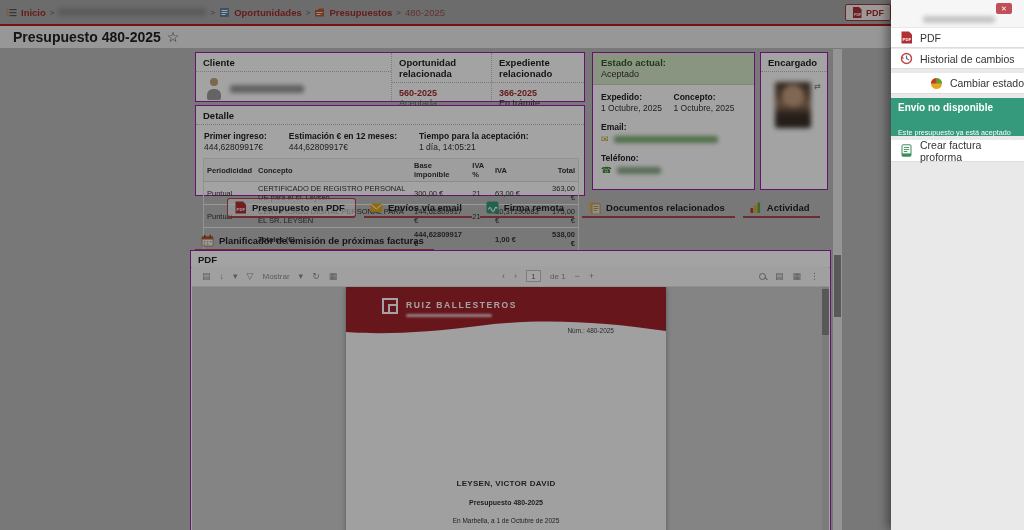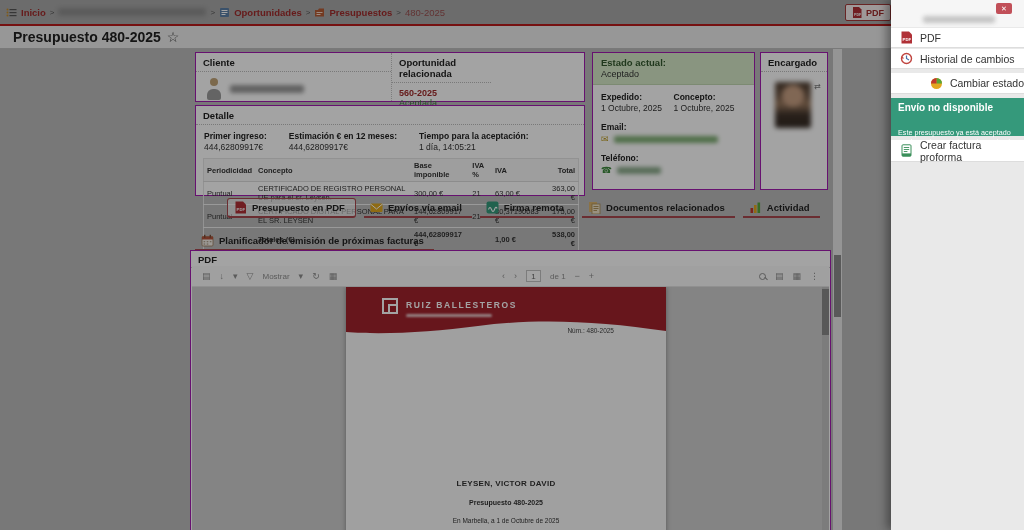--- a/index.html
+++ b/index.html
@@ -190,20 +190,27 @@
         <div class="client-row">
           <span class="avatar-ph"></span>
           <span class="blur-bar client-name-redacted"></span>
         </div>
       </div>
       <div class="ccol" style="width:100px">
         <div class="card-h">Oportunidad relacionada</div>
         <div class="ccol-body">
           <div class="link-red">560-2025</div>
           <div class="status-green">Aceptada</div>
+        </div>
+      </div>
+      <div class="ccol" style="width:93px">
+        <div class="card-h">Expediente relacionado</div>
+        <div class="ccol-body">
+          <div class="link-red">366-2025</div>
+          <div class="status-dark">En trámite</div>
         </div>
       </div>
     </div>
 
     <div class="card card-detail">
       <div class="card-h">Detalle</div>
       <div class="metrics">
         <div class="metric">
           <div class="m-label">Primer ingreso:</div>
           <div class="m-value">444,62809917€</div>

